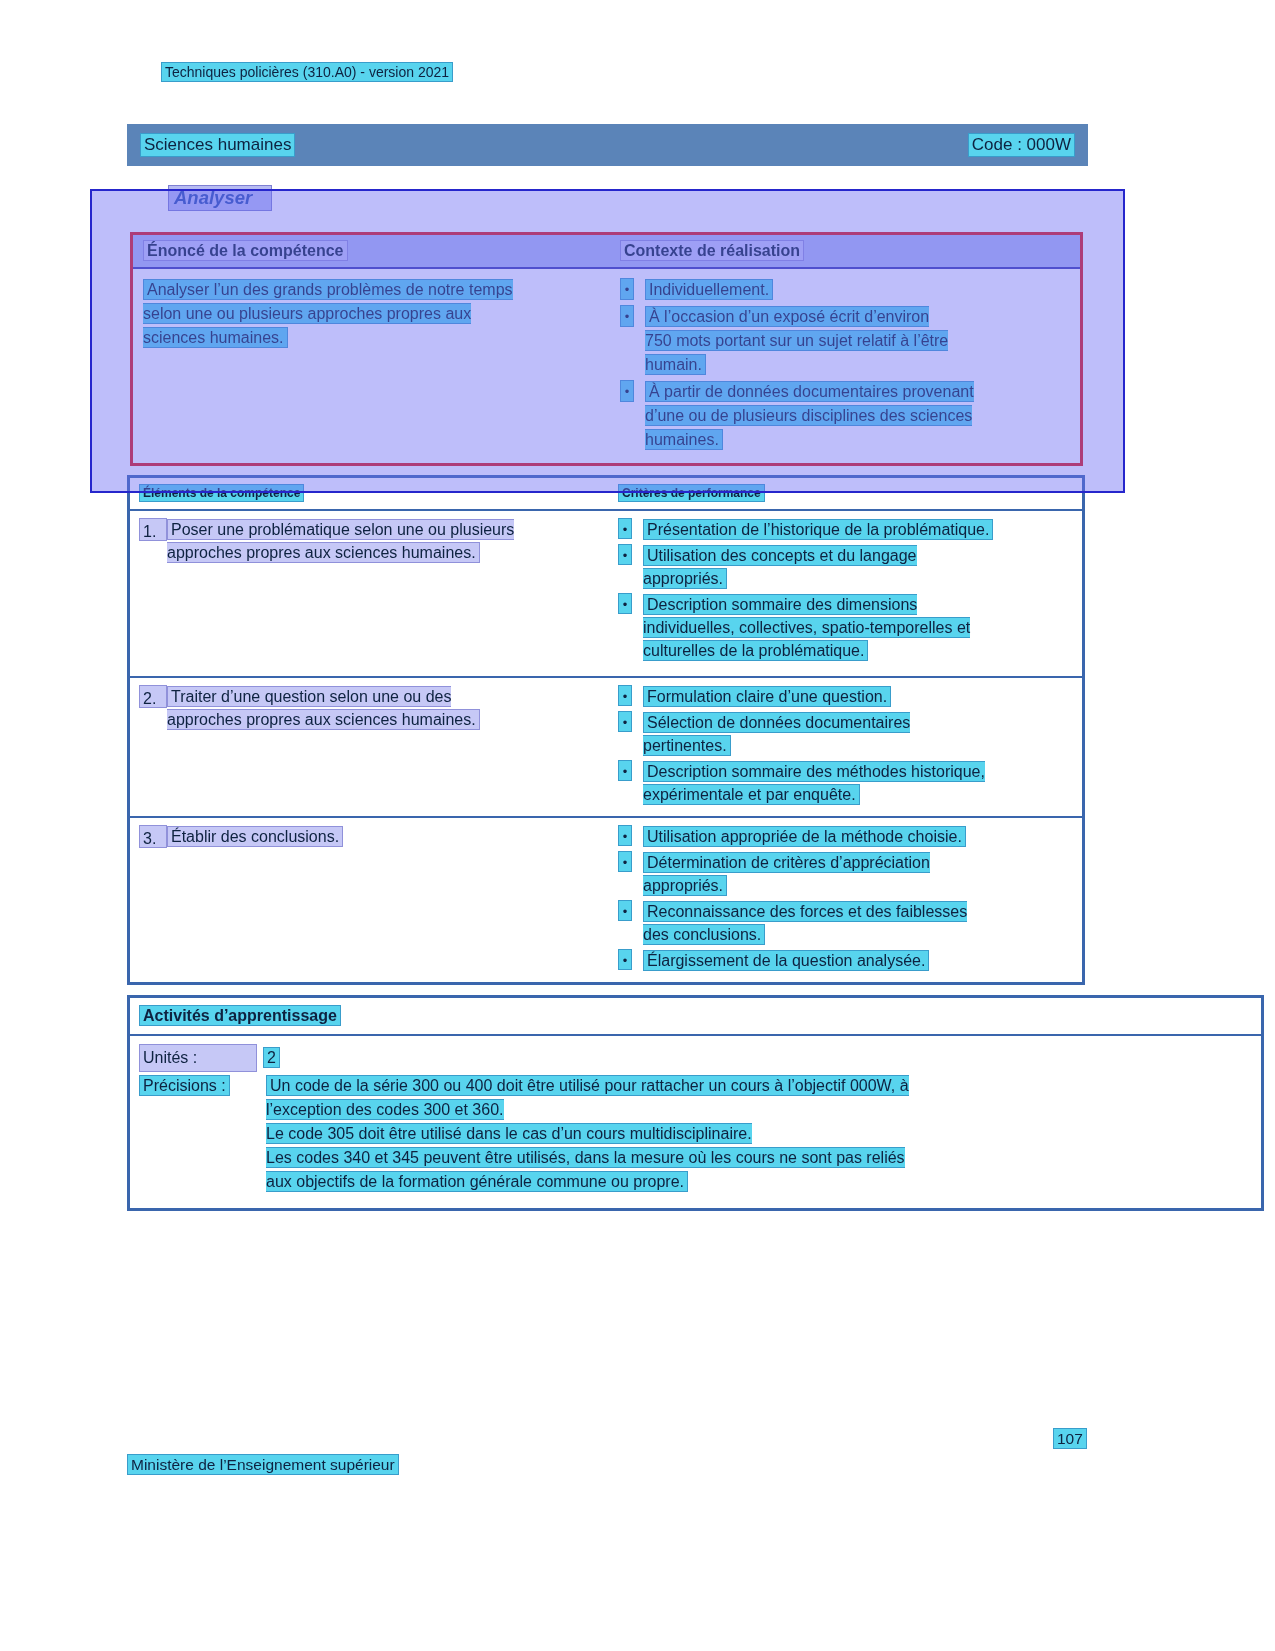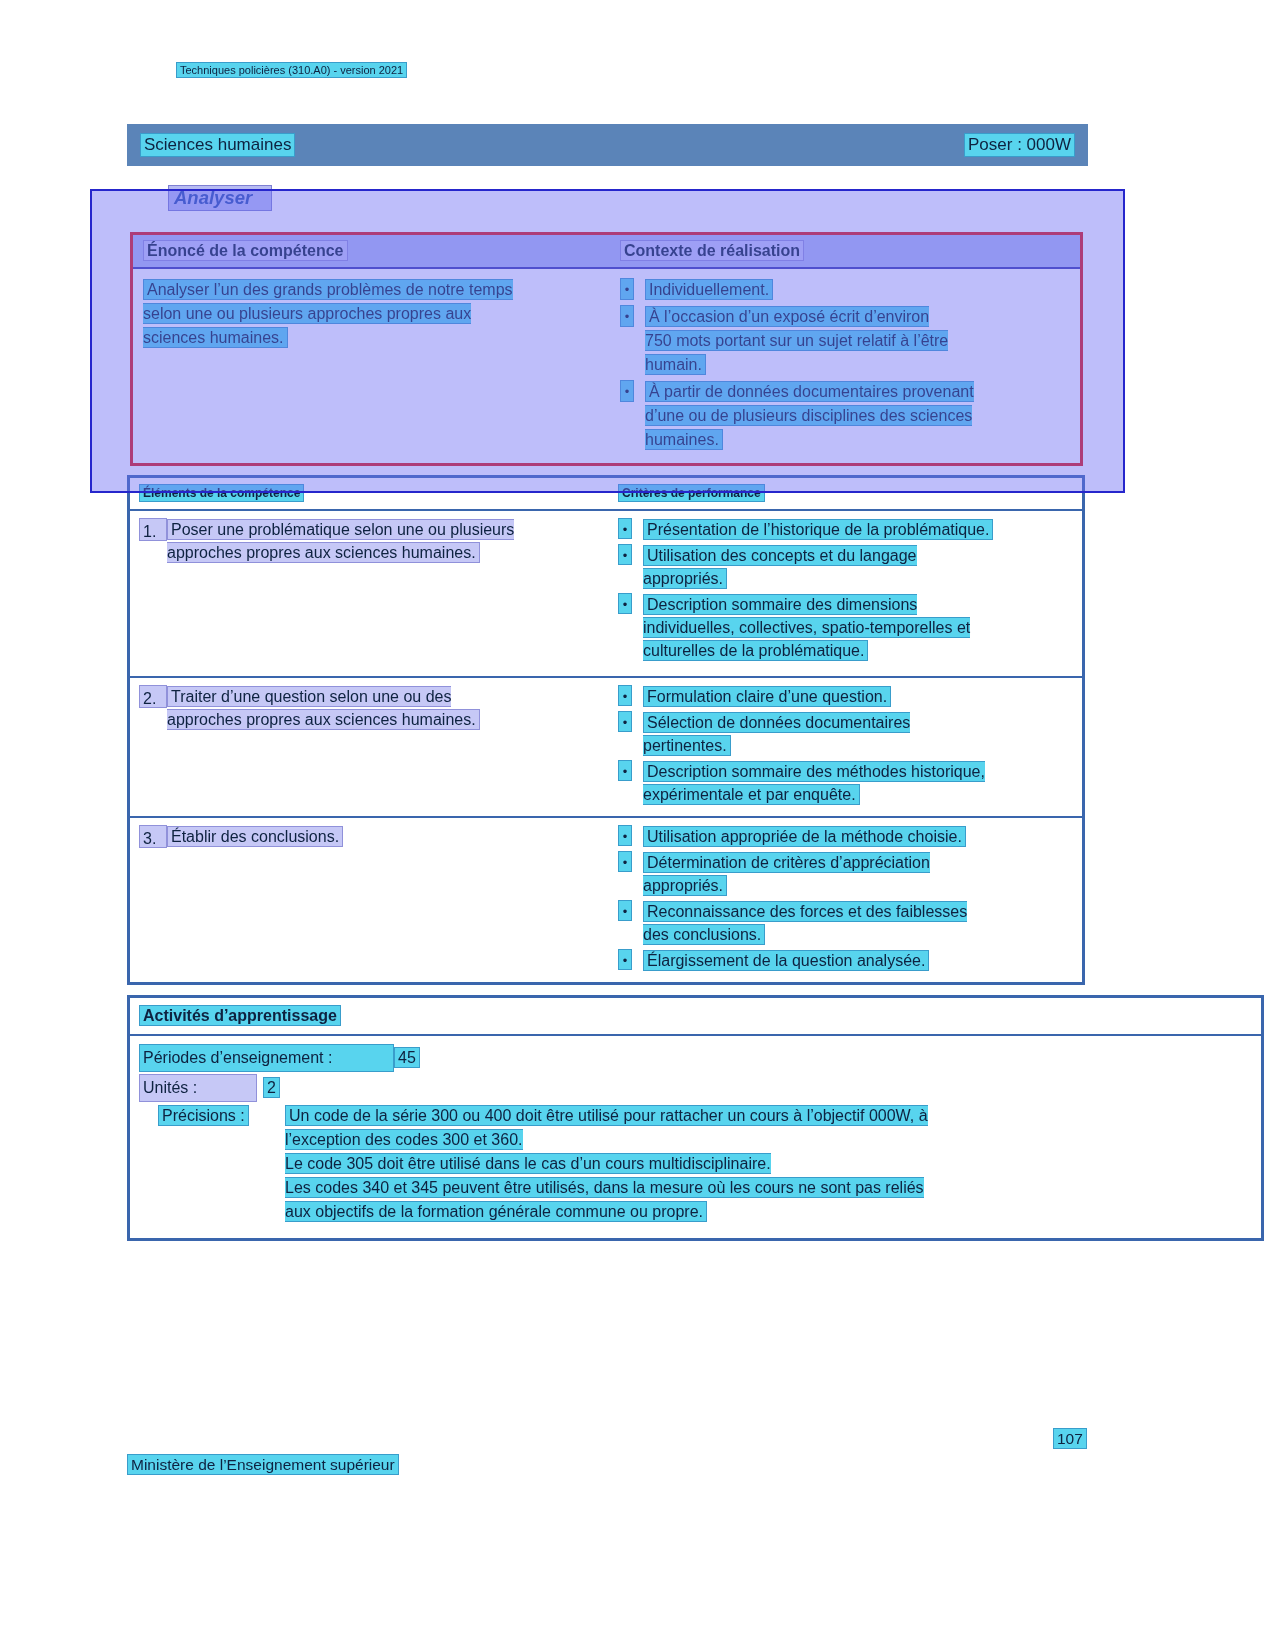--- a/index.html
+++ b/index.html
@@ -7,21 +7,21 @@
   .page {
     position:relative; width:1275px; height:1651px; background:#ffffff;
     font-family:"Liberation Sans", sans-serif; color:#0e2240; overflow:hidden;
   }
   
   .hl { padding:1px 3px; }
   .cyan { background:#58d4ee; border:1px solid rgba(20,90,160,.45); }
   .lav  { background:#c6c8f6; border:1px solid rgba(90,90,190,.5); }
   .lines { white-space:pre-line; }
 
-  .program-header { position:absolute; left:142px; top:64px; font-size:11px;padding-left:34px; }
+  .program-header { position:absolute; left:127px; top:64px; font-size:14px;padding-left:34px; }
 
   .banner {
     position:absolute; left:127px; top:124px; width:961px; height:42px;
     background:#5b84b8; display:flex; align-items:center; justify-content:space-between;
     padding:0 13px; font-size:17px;
   }
 
   .headings { position:absolute; left:140px; top:185px; display:flex; }
   .heading-strip {
     font-weight:bold; font-style:italic; font-size:18.5px; color:#2b50b4;
@@ -63,39 +63,39 @@
   .elem .num { width:28px; flex:none; height:23px; }
   .elem .txt { flex:1; }
 
   
   .table3 { position:absolute; left:127px; top:995px; width:1137px; border:3px solid #3a66ad; background:#fff; }
   .t3-header { padding:9px 0 9px 9px; font-weight:bold; font-size:16px; border-bottom:2px solid #3a66ad; }
   .t3-body { padding:8px 0 12px 9px; font-size:16px; line-height:24px; }
   .t3-row { margin-bottom:2px; }
   .label-periodes { display:inline-block; width:255px; }
   .label-unites   { display:inline-block; width:118px; }
-  .prec-row { display:flex;margin-left:19px; }
+  .prec-row { display:flex; }
   .prec-label-col { width:127px; flex:none; }
   .prec-text-col { flex:1; padding-right:24px; }
 
   .pagenum { position:absolute; left:1053px; top:1430px; font-size:15.5px; }
   .footer  { position:absolute; left:127px;  top:1456px; font-size:15.5px; }
 </style>
 </head>
 <body>
 
 <div class="page">
 
   <div class="program-header">
     <span class="hl cyan">Techniques policières (310.A0) - version 2021</span>
   </div>
 
   <div class="banner">
     <span class="hl cyan">Sciences humaines</span>
-    <span class="hl cyan">Poser : 000W</span>
+    <span class="hl cyan">Code : 000W</span>
   </div>
 
   <div class="headings">
     <span class="heading-strip heading-standard">Analyser</span>
   </div>
 
   <div class="table1">
     <div class="t1-header">
       <div class="cell-left">
         <span class="hl lav">Énoncé de la compétence</span>
@@ -232,23 +232,20 @@
         </ul>
       </div>
     </div>
   </div>
 
   <div class="table3">
     <div class="t3-header">
       <span class="hl cyan">Activités d’apprentissage</span>
     </div>
     <div class="t3-body">
-      <div class="t3-row">
-        <span class="hl cyan label-periodes">Périodes d’enseignement :</span><span class="hl cyan">45</span>
-      </div>
       <div class="t3-row">
         <span class="hl lav label-unites">Unités :</span><span class="hl cyan" style="margin-left:6px;">2</span>
       </div>
       <div class="t3-row prec-row">
         <div class="prec-label-col">
           <span class="hl cyan">Précisions :</span>
         </div>
         <div class="prec-text-col">
           <span class="hl cyan lines">Un code de la série 300 ou 400 doit être utilisé pour rattacher un cours à l’objectif 000W, à
 l’exception des codes 300 et 360.

